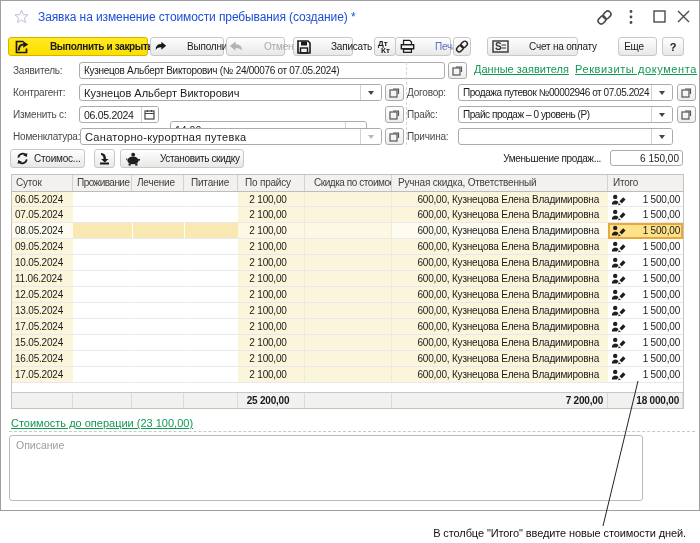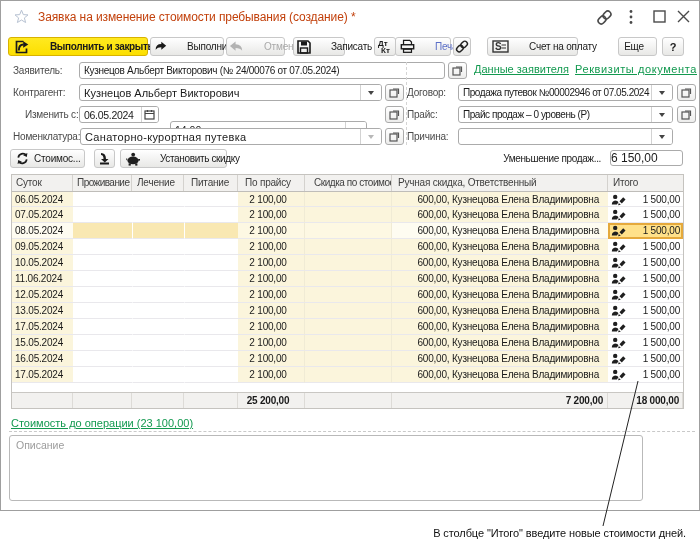--- a/index.html
+++ b/index.html
@@ -1,19 +1,19 @@
 <!DOCTYPE html>
 <html><head><meta charset="utf-8">
 <style>
 *{margin:0;padding:0;box-sizing:border-box}
 html,body{width:700px;height:543px;background:#fff;font-family:"Liberation Sans",sans-serif;color:#1a1a1a;overflow:hidden}
 #win{position:absolute;left:0;top:0;width:700px;height:511px;border:1px solid #9f9f9f;background:#fff}
 .abs{position:absolute}
 
-#title{position:absolute;left:37px;top:9px;font-size:12px;letter-spacing:-0.1px;color:#c2410c}
+#title{position:absolute;left:37px;top:9px;font-size:12px;letter-spacing:-0.1px;color:#1d4ed8}
 
 .btn{position:absolute;top:36px;height:19px;border:1px solid #c8c8c8;border-radius:3px;background:linear-gradient(#ffffff,#f2f2f1 55%,#e8e8e6);font-size:10px;letter-spacing:-0.2px;color:#1a1a1a;display:flex;align-items:center;white-space:nowrap}
 .btn .tx{margin:0 20px}
 #b1{left:7px;width:140px;background:linear-gradient(#ffe920,#fcdf00);border-color:#d8b200;font-weight:bold;letter-spacing:-0.35px}
 
 .lbl{position:absolute;font-size:10px;letter-spacing:-0.2px;color:#4a4a4a;white-space:nowrap}
 .fld{position:absolute;height:17px;border:1px solid #ababab;border-radius:3px;background:#fff;font-size:10.5px;display:flex;align-items:center;overflow:hidden}
 .fld .ft{padding-left:4px;white-space:nowrap}
 .dd{position:absolute;right:0;top:0;width:21px;height:15px;border-left:1px solid #d2d2d2;display:flex;align-items:center;justify-content:center;background:#fff}
 .dd:after{content:"";width:0;height:0;border-left:3.5px solid transparent;border-right:3.5px solid transparent;border-top:4px solid #444}
@@ -89,21 +89,21 @@
         <path d="M2 11 Q2 4 9 4 L9 1 L15 6 L9 11 L9 8 Q4 8 2 11 Z" fill="#1a1a1a"></path>
       </svg>
       <span class="tx">Выполнить</span>
     </div>
   <div class="btn" style="left:225px;width:59px;color:#a9a9a9">
       <svg class="ic" style="margin-left:2px" width="15" height="14" viewBox="0 0 16 14">
         <path d="M14 11 Q14 4 7 4 L7 1 L1 6 L7 11 L7 8 Q12 8 14 11 Z" fill="#b3b3b3"></path>
       </svg>
       <span class="tx">Отменить</span>
     </div>
-  <div class="btn" style="left:292px;width:52px">
+  <div class="btn" style="left:292px;width:60px">
       <svg class="ic" style="margin-left:3px" width="14" height="14" viewBox="0 0 14 14">
         <path d="M1 1 L11 1 L13 3 L13 13 L1 13 Z" fill="none" stroke="#1a1a1a" stroke-width="1.6"></path>
         <rect x="4" y="1.5" width="6" height="4" fill="#1a1a1a"></rect>
         <rect x="3.5" y="8" width="7" height="5" fill="none" stroke="#1a1a1a" stroke-width="1.4"></rect>
       </svg>
       <span class="tx">Записать</span>
     </div>
   <div class="btn" style="left:373px;width:22px;font-size:8px;line-height:7px;font-weight:bold;letter-spacing:0">
       <span style="margin-left:3px">Дт<br><span style="margin-left:3px">Кт</span></span>
     </div>
@@ -168,21 +168,21 @@
       <span class="ft" style="font-size:10px;letter-spacing:-0.45px">Продажа путевок №00002946 от 07.05.2024</span>
       <div class="dd"></div>
     </div>
   <div class="sq" style="left:676px;top:83px">
       <svg width="11" height="11" viewBox="0 0 11 11">
         <rect x="1" y="3" width="7" height="7" fill="none" stroke="#555" stroke-width="1.2"></rect>
         <path d="M4 2 L9.5 2 L9.5 7" fill="none" stroke="#555" stroke-width="1.2"></path>
       </svg>
     </div>
 
-  <div class="lbl" style="left:24px;top:108px">Изменить с:</div>
+  <div class="lbl" style="left:12px;top:108px">Изменить с:</div>
   <div class="fld" style="left:78px;top:105px;width:80px">
       <span class="ft" style="font-size:10.5px;letter-spacing:-0.3px">06.05.2024</span>
       <div class="dd" style="width:17px"></div>
       <svg style="position:absolute;right:3px;top:2px" width="11" height="11" viewBox="0 0 11 11">
         <rect x="1" y="2" width="9" height="8" fill="#fff" stroke="#444" stroke-width="1.2"></rect>
         <path d="M1 4.5 L10 4.5" stroke="#444" stroke-width="1"></path>
         <path d="M3.5 1 L3.5 3 M7.5 1 L7.5 3" stroke="#444" stroke-width="1.2"></path>
       </svg>
     </div>
   <div class="fld" style="left:169px;top:120px;width:197px">
@@ -233,34 +233,34 @@
         <path d="M1.6 12.1 L2.2 7.9 L5.9 9.8 Z" fill="#1a1a1a"></path>
       </svg>
       <span class="tx" style="margin-left:5px">Стоимос...</span>
     </div>
   <div class="btn" style="left:92.5px;top:148px;width:21.5px;justify-content:center">
       <svg width="13" height="13" viewBox="0 0 13 13">
         <path d="M3 1 Q8 1 8 7 L10.5 7 L6.8 10.5 L3 7 L5.5 7 Q5.5 3 3 3 Z" fill="#1a1a1a"></path>
         <rect x="2" y="10.5" width="9" height="2" fill="#1a1a1a"></rect>
       </svg>
     </div>
-  <div class="btn" style="left:119px;top:148px;width:107px">
+  <div class="btn" style="left:119px;top:148px;width:124px">
       <svg class="ic" style="margin-left:5px" width="14" height="14" viewBox="0 0 14 14">
         <circle cx="7.2" cy="2.6" r="1.9" fill="#1f1f1f"></circle>
         <ellipse cx="7" cy="8.4" rx="5.6" ry="3.9" fill="#1f1f1f"></ellipse>
         <rect x="2.6" y="11.4" width="2.2" height="2.2" fill="#1f1f1f"></rect>
         <rect x="9.2" y="11.4" width="2.2" height="2.2" fill="#1f1f1f"></rect>
         <path d="M1.6 7 L0.2 6.2 L0.4 8.6 Z" fill="#1f1f1f"></path>
         <rect x="12.2" y="7" width="1.8" height="1.6" fill="#1f1f1f"></rect>
       </svg>
       <span class="tx" style="letter-spacing:-0.35px">Установить скидку</span>
     </div>
   <div class="lbl" style="left:430px;top:152px;width:170px;text-align:right;letter-spacing:-0.35px;color:#1a1a1a">Уменьшение продаж...</div>
   <div class="fld" style="left:609px;top:149px;width:73px;height:16px">
-      <span style="width:100%;text-align:left;padding-right:3px;font-size:12px">6 150,00</span>
+      <span style="width:100%;text-align:right;padding-right:3px;font-size:10px">6 150,00</span>
     </div>
 
   <div id="tbl">
     <div id="thead">
       <div class="h" style="width:61px">Суток</div>
         <div class="h" style="width:59px;padding-left:4px;letter-spacing:-0.55px">Проживание</div>
         <div class="h" style="width:52px;padding-left:5px">Лечение</div>
         <div class="h" style="width:54px;padding-left:7px">Питание</div>
         <div class="h" style="width:67px;padding-left:7px">По прайсу</div>
         <div class="h" style="width:87px;padding-left:9px;letter-spacing:-0.45px">Скидка по стоимос</div>

